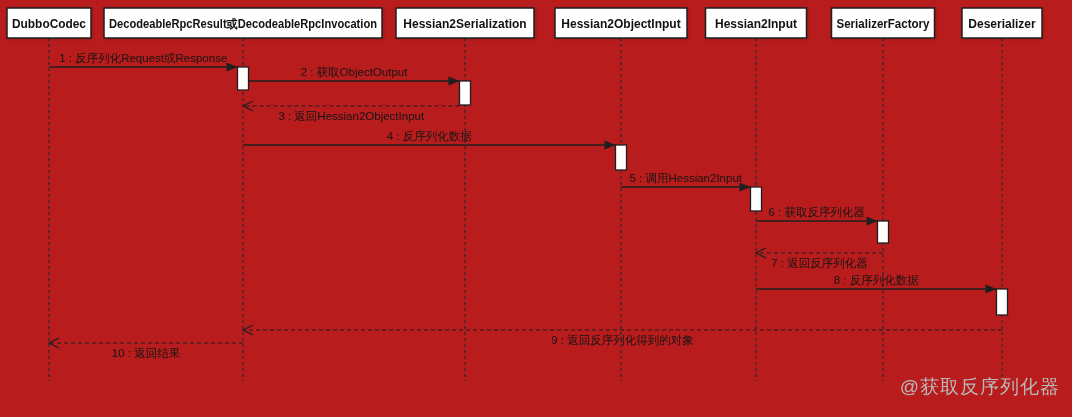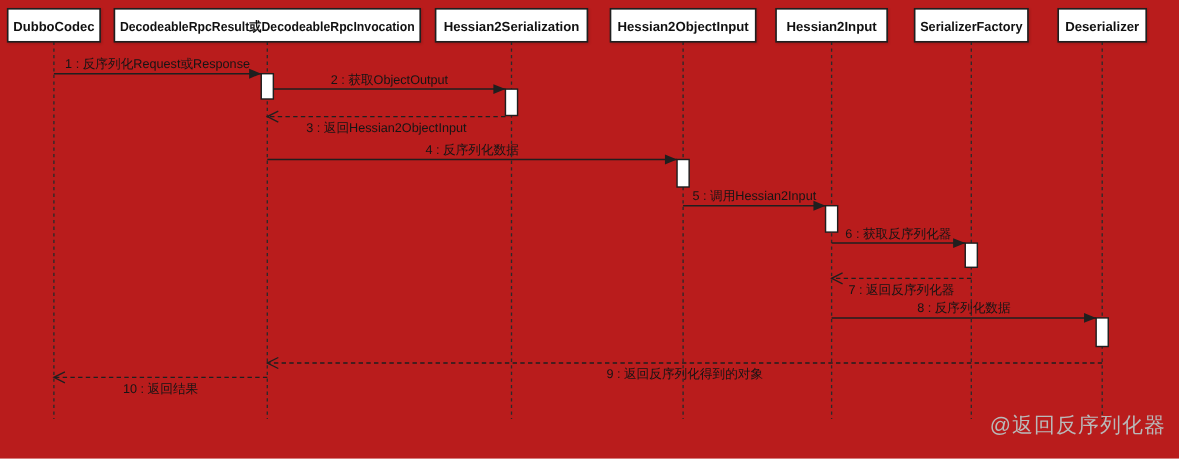--- a/index.html
+++ b/index.html
@@ -127,14 +127,14 @@
         <line x1="1002" y1="330" x2="243" y2="330" stroke="#1f1f1f" stroke-width="1.2" stroke-dasharray="4,3"></line>
         <path d="M 253 325 L 243 330 L 253 335" fill="none" stroke="#1f1f1f" stroke-width="1.2"></path>
         <text x="622.5" y="344" class="msg-label">9 : 返回反序列化得到的对象</text>
       </g>
       <g>
         <line x1="243" y1="343" x2="49" y2="343" stroke="#1f1f1f" stroke-width="1.2" stroke-dasharray="4,3"></line>
         <path d="M 59 338 L 49 343 L 59 348" fill="none" stroke="#1f1f1f" stroke-width="1.2"></path>
         <text x="146" y="357" class="msg-label">10 : 返回结果</text>
       </g>
     </svg>
-  <div class="watermark">@返回反序列化器</div>
+  <div class="watermark">@获取反序列化器</div>
 </div>
 
 </body></html>

